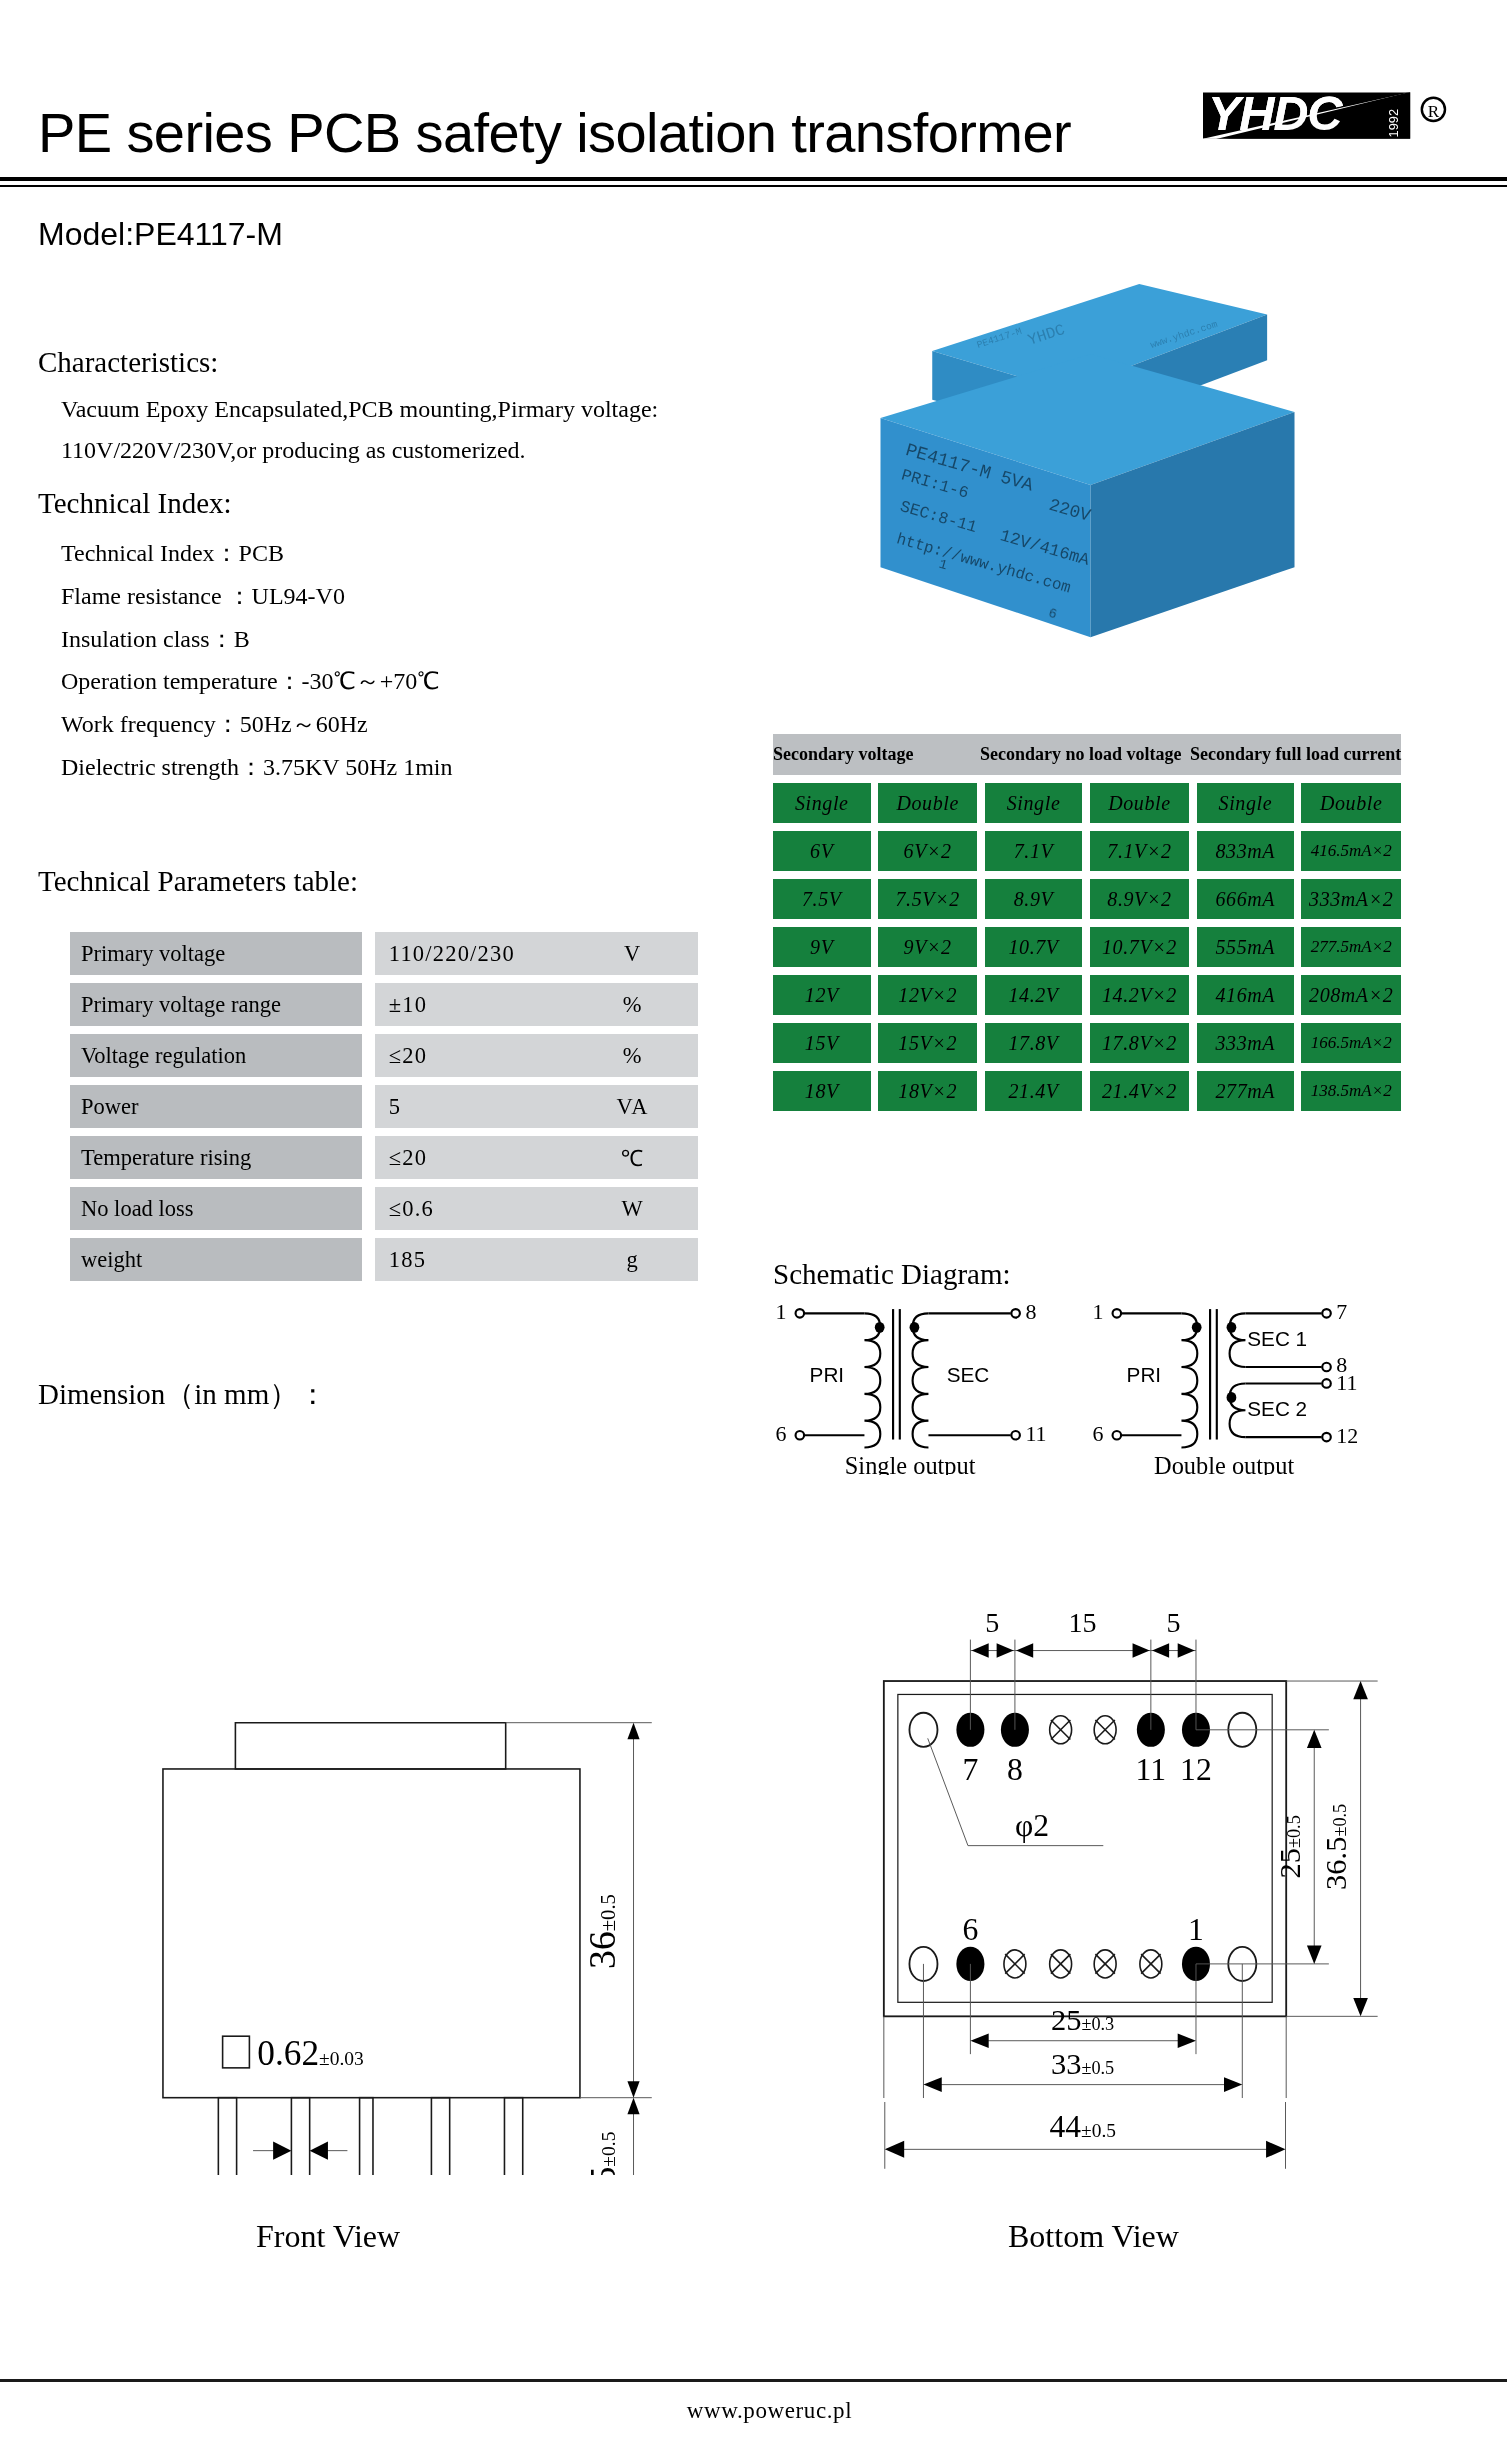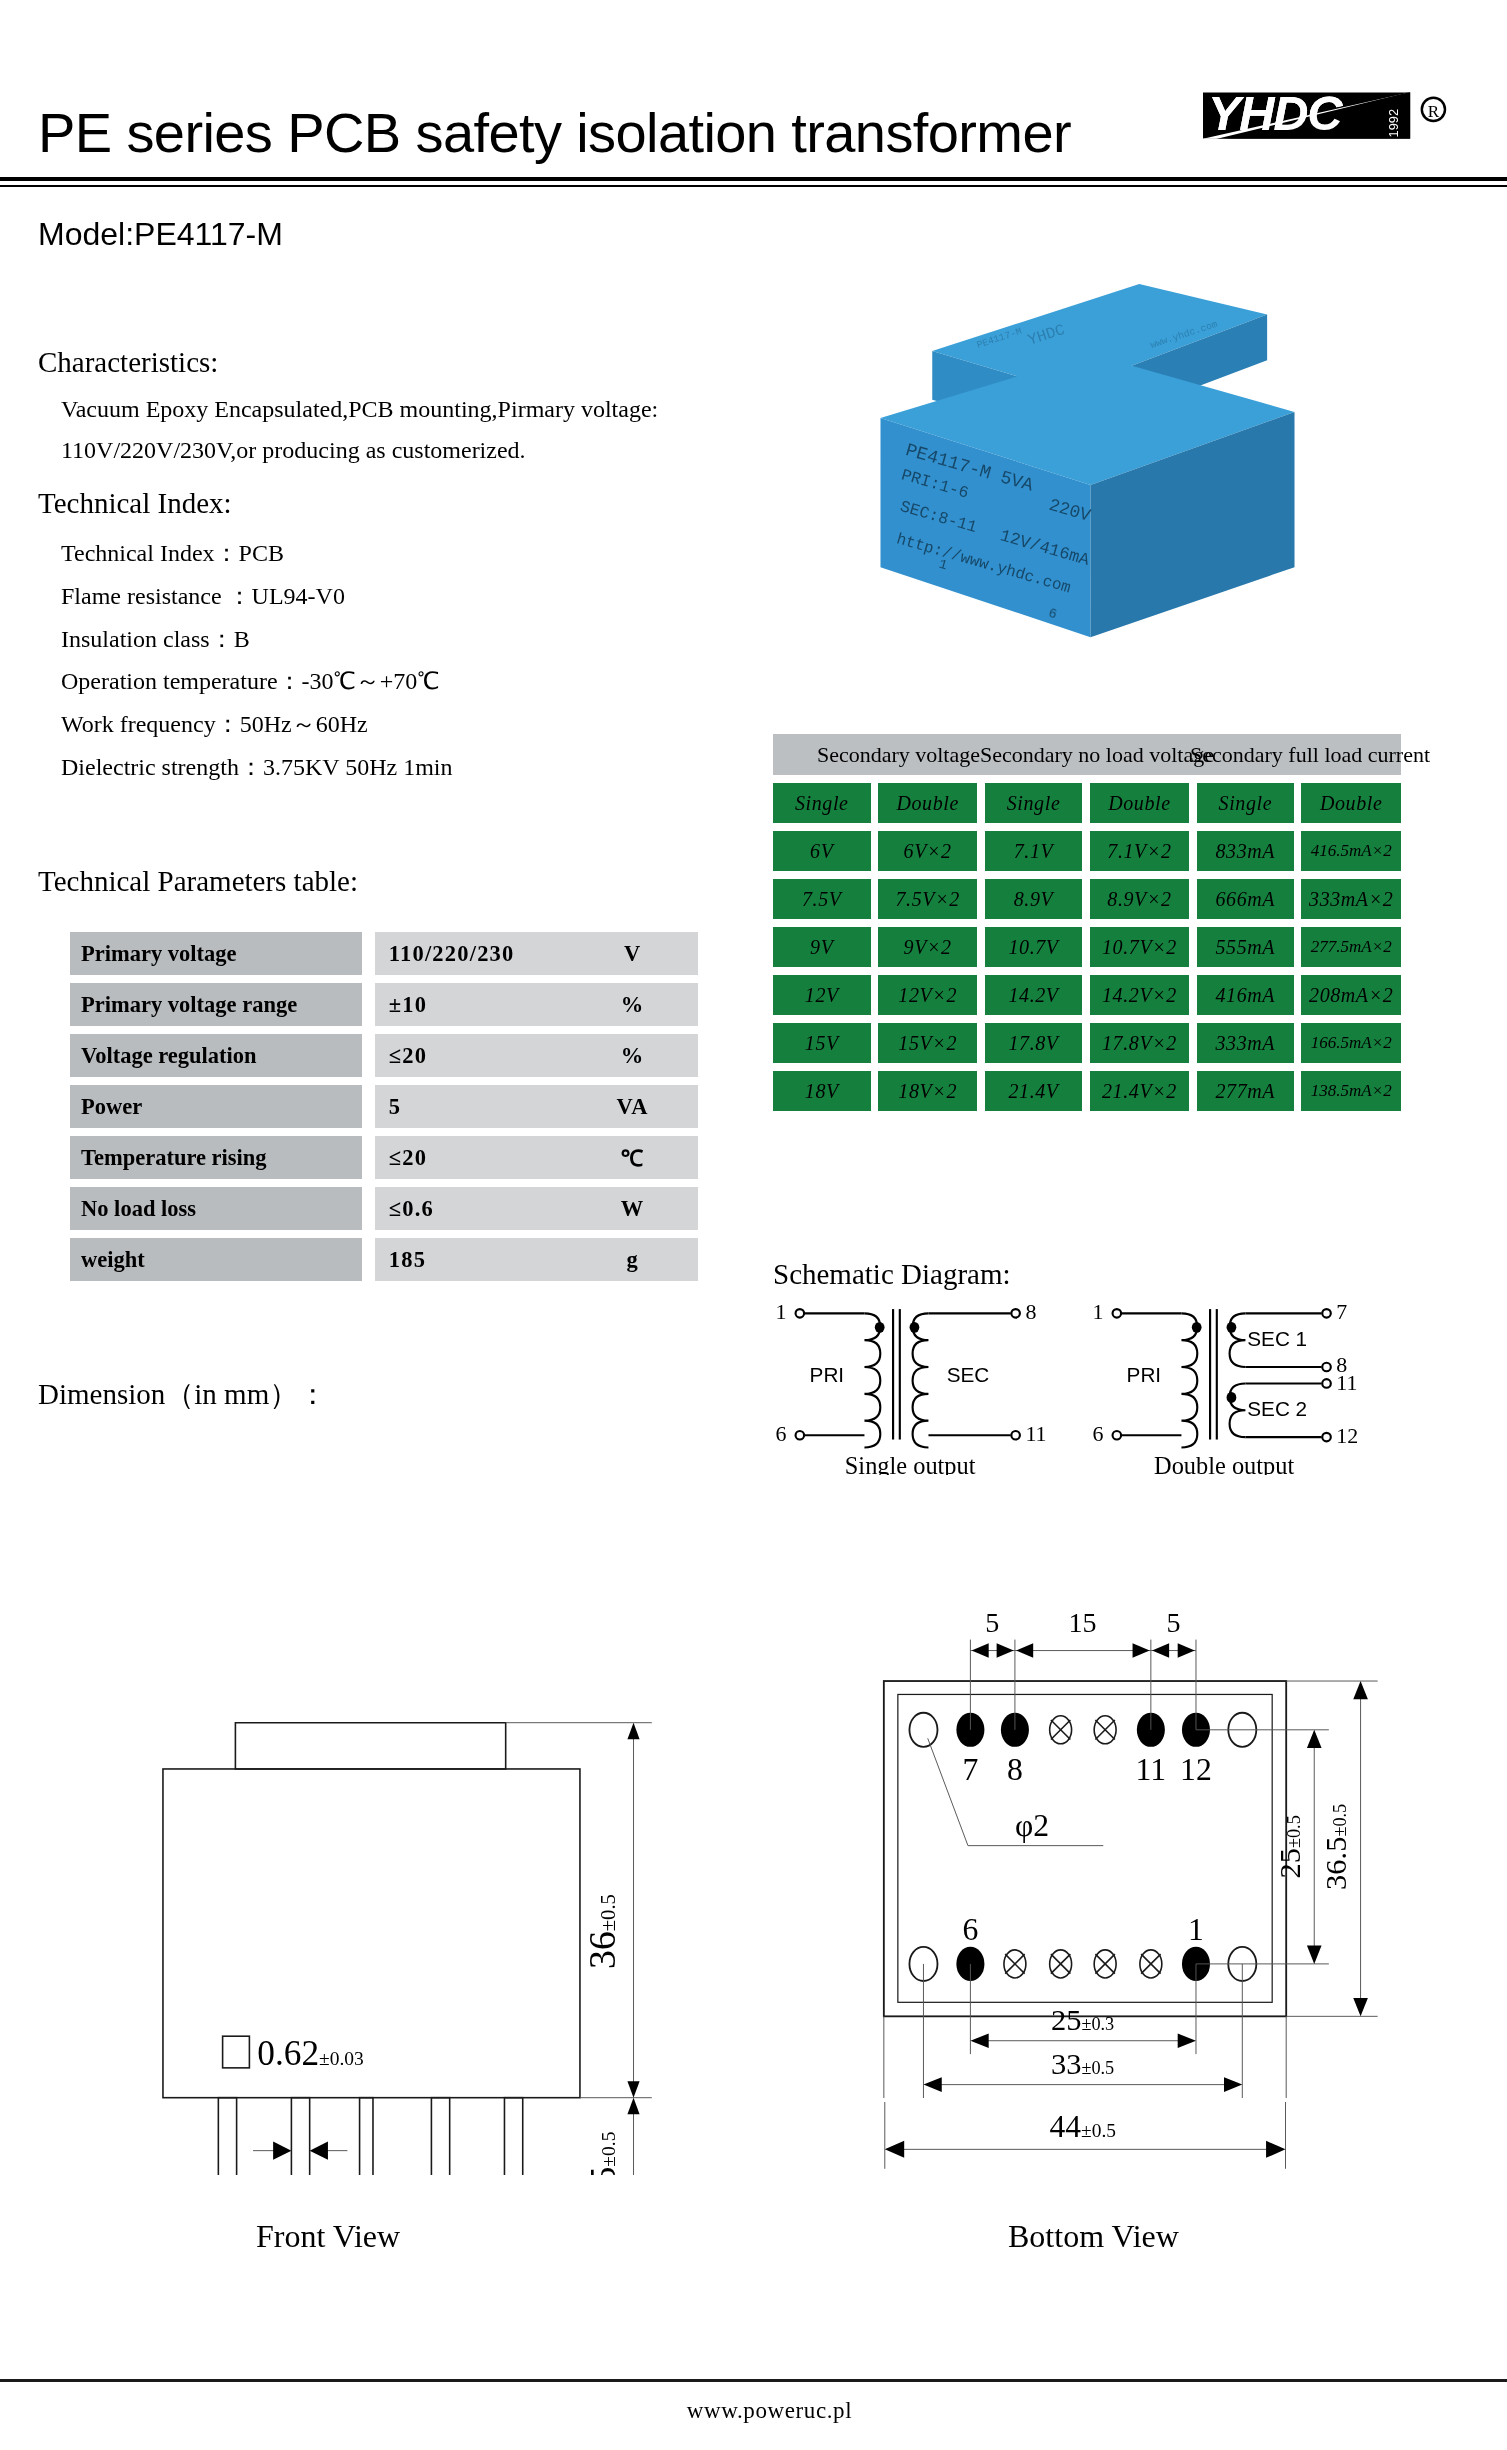--- a/index.html
+++ b/index.html
@@ -18,32 +18,32 @@
 
   
   .sec-h{position:absolute;font-size:29px;font-family:"Liberation Serif",serif;white-space:nowrap;}
   .body-l{position:absolute;font-size:24px;white-space:nowrap;}
 
   
   .photo{position:absolute;left:847px;top:235px;width:481px;height:433px;}
 
   
   .ptable{position:absolute;left:70px;top:932px;width:628px;}
-  .prow{display:flex;height:43px;margin-bottom:8px;font-weight:bold;}
+  .prow{display:flex;height:43px;margin-bottom:8px;}
   .pcell-l{width:292px;background:#b9bcbf;display:flex;align-items:center;padding-left:11px;
            box-sizing:border-box;font-size:22.5px;}
   .pcell-v{flex:1;background:#d3d5d7;display:flex;align-items:center;
            padding:0 13.4px;box-sizing:border-box;font-size:22.5px;margin-left:13.4px;}
   .pcell-v .val{flex:1;letter-spacing:1.2px;}
   .pcell-v .unit{width:104px;text-align:center;letter-spacing:1.2px;}
 
   
   .stable{position:absolute;left:773px;top:734px;width:628px;}
   .s-hrow{display:flex;background:#bcbfc2;height:41px;align-items:center;}
-  .s-hrow div{text-align:right;font-size:22px;white-space:nowrap;}
+  .s-hrow div{text-align:left;font-size:18px;white-space:nowrap;font-weight:bold;}
   .s-h1{width:207px;}
   .s-h2{width:210px;}
   .s-h3{width:210px;}
   .s-row{display:flex;height:40px;margin-top:8px;}
   .s-row .c{background:#15803d;margin-right:7.3px;display:flex;align-items:center;justify-content:center;
             font-size:20px;white-space:nowrap;letter-spacing:0.6px;font-style:italic;}
   .s-row .c.w1{width:99px;}
   .s-row .c.w2{width:101px;}
   .s-row .c:last-child{margin-right:0;}
   .s-row .c.small{font-size:17px;letter-spacing:0;}

